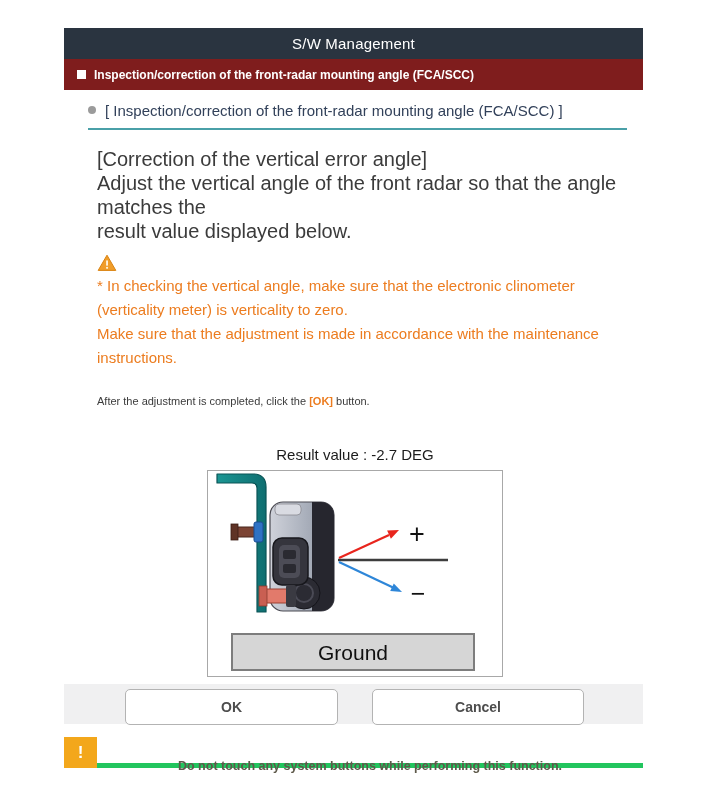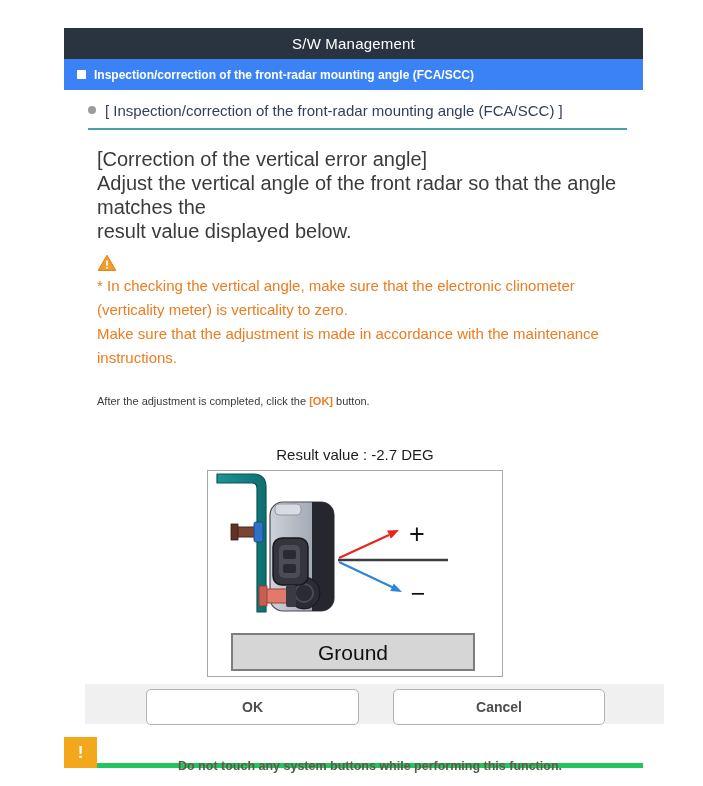--- a/index.html
+++ b/index.html
@@ -19,21 +19,21 @@
   .titlebar {
     position: absolute; left: 64px; top: 28px; width: 579px; height: 31px;
     background: #2a3440; color: #ffffff;
     font-size: 15px; font-weight: normal;
     display: flex; align-items: center; justify-content: center;
     letter-spacing: .2px;
   }
   
   .subbar {
     position: absolute; left: 64px; top: 59px; width: 579px; height: 31px;
-    background: #3b82f6; color: #ffffff;
+    background: #7f1d1d; color: #ffffff;
     display: flex; align-items: center; gap: 8px;
     padding-left: 13px;
     font-size: 12px; font-weight: bold;
   }
   .subbar .sq {
     width: 9px; height: 9px; background: #ffffff; flex: 0 0 auto;
   }
   
   .section-heading {
     position: absolute; left: 88px; top: 99px; width: 545px; height: 22px;
@@ -71,21 +71,20 @@
   }
   .diagram-box {
     position: absolute; left: 207px; top: 470px; width: 296px; height: 207px;
     background: #ffffff; border: 1px solid #a8a8a8;
   }
   .diagram-box svg { display: block; }
   
   .footer-band {
     position: absolute; left: 64px; top: 684px; width: 579px; height: 40px;
     background: #f0f0f1;
-    margin-left: 21px;
   }
   .btn {
     position: absolute; top: 5px; height: 36px;
     background: #ffffff; border: 1px solid #b3b3b3; border-radius: 5px;
     font-family: "Liberation Sans", sans-serif;
     font-size: 14px; font-weight: bold; color: #4d4d4d;
     display: flex; align-items: center; justify-content: center;
     cursor: pointer;
   }
   .btn-ok { left: 61px; width: 213px; }

